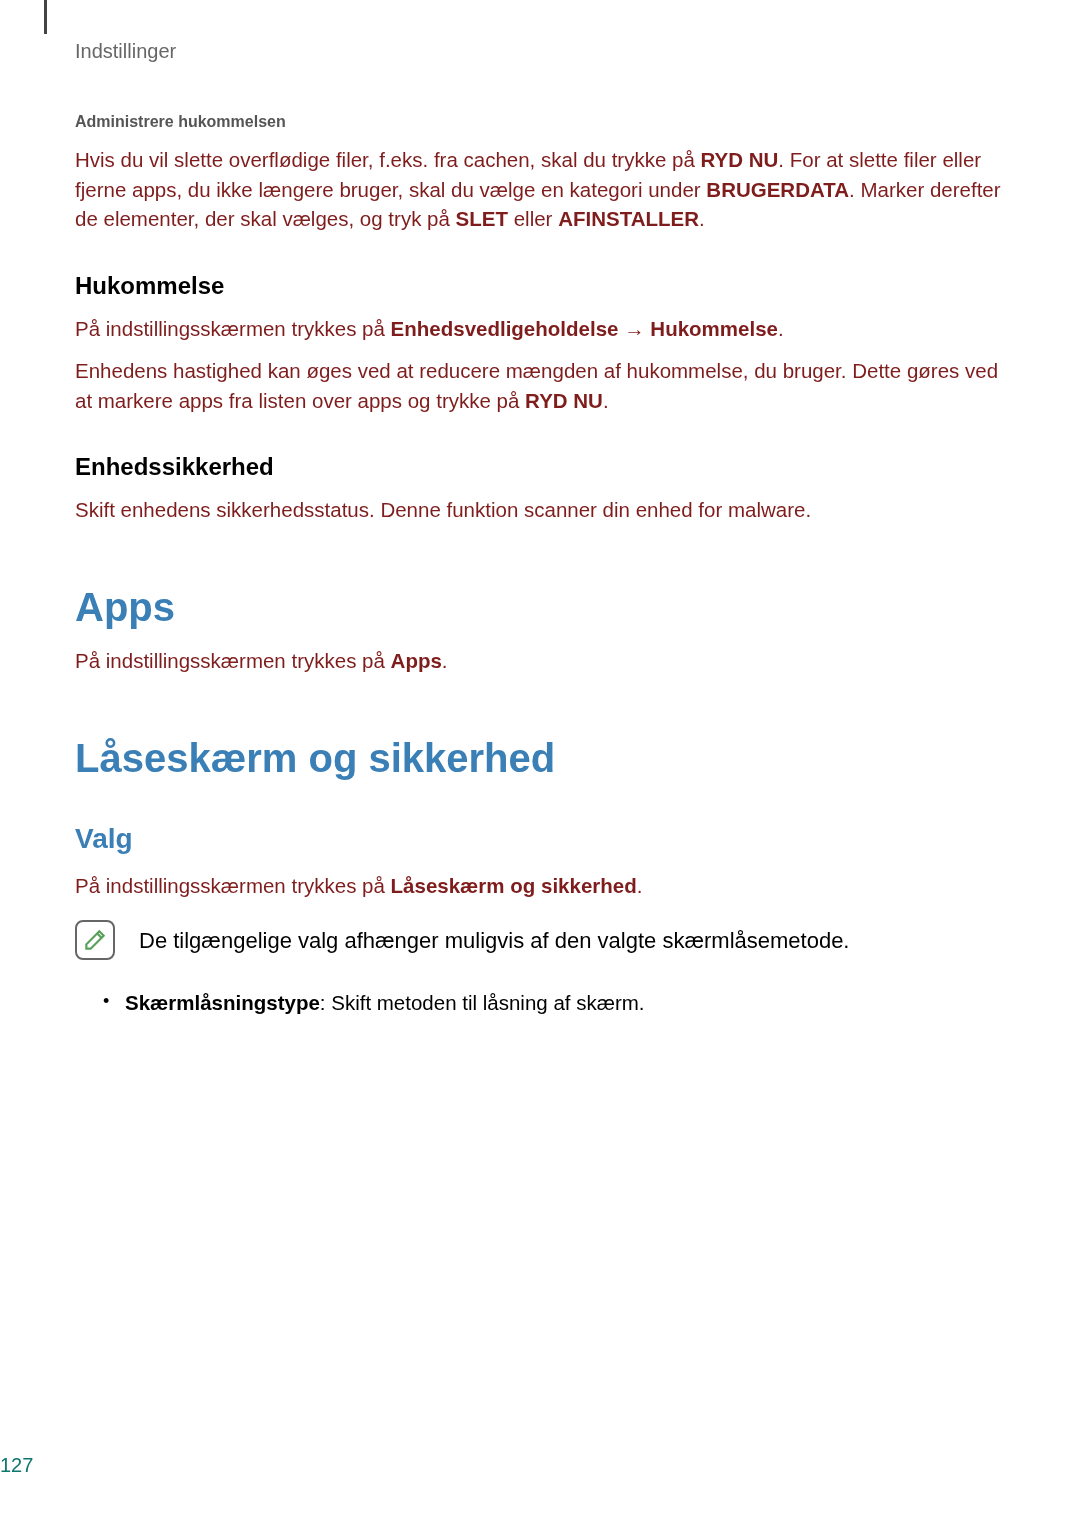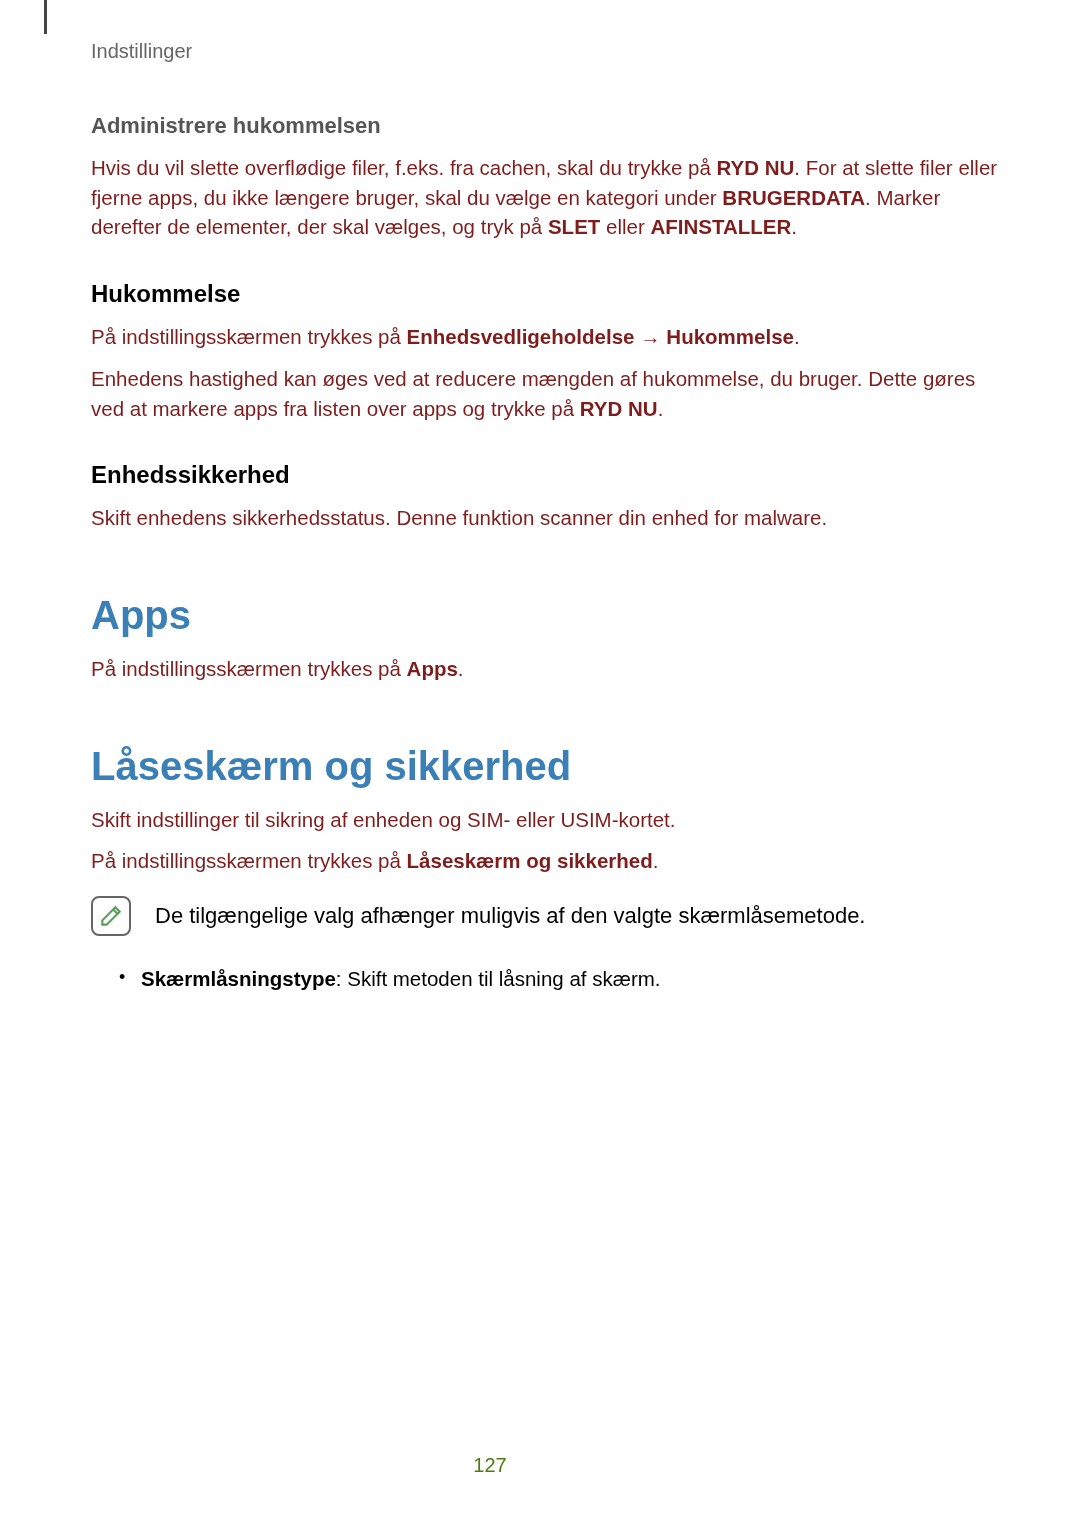--- a/index.html
+++ b/index.html
@@ -10,40 +10,39 @@
   body {
     width: 1080px;
     height: 1527px;
     background: #ffffff;
     font-family: Arial, Helvetica, sans-serif;
     color: #000000;
     position: relative;
   }
   .page {
     padding: 40px 75px 0 75px;
-    margin-left: 16px;
   }
   .header-marker {
     position: absolute;
     top: 0;
     left: 44px;
     width: 3px;
     height: 34px;
     background: #444;
   }
   .header-text {
     font-size: 20px;
     color: #666;
     margin-left: 0;
     margin-top: 0;
     margin-bottom: 50px;
     font-weight: 400;
   }
   .subsection-heading {
-    font-size: 22px;
+    font-size: 16px;
     font-weight: bold;
     color: #555;
     margin-bottom: 14px;
   }
   .body-text {
     font-size: 20.5px;
     color: #7f1d1d;
     line-height: 1.45;
     margin-bottom: 12px;
   }
@@ -121,23 +120,22 @@
     color: #000;
   }
   .link-text {
     color: #3a7fb5;
   }
   .page-number {
     position: absolute;
     bottom: 50px;
     left: 0;
     width: 980px;
-    text-align: center;
     font-size: 20px;
-    color: #4d7c0f;
+    color: #0f766e;
   }
 </style>
 </head>
 <body>
 
 <div class="header-marker"></div>
 
 <div class="page">
 
   <div class="header-text">Indstillinger</div>
@@ -157,21 +155,21 @@
 
   <div class="section-heading">Enhedssikkerhed</div>
   <p class="body-text">Skift enhedens sikkerhedsstatus. Denne funktion scanner din enhed for malware.</p>
 
   <div class="main-heading">Apps</div>
   <p class="body-text">
     <span>På indstillingsskærmen trykkes på </span><strong>Apps</strong><span>.</span>
   </p>
 
   <div class="main-heading">Låseskærm og sikkerhed</div>
-  <p class="body-text">Skift indstillinger til sikring af enheden og SIM- eller USIM-kortet.</p>
+  <div class="subheading-teal">Valg</div>
   <p class="body-text">
     <span>På indstillingsskærmen trykkes på </span><strong>Låseskærm og sikkerhed</strong><span>.</span>
   </p>
 
   <div class="note-block">
     <div class="note-icon">
       <svg viewBox="0 0 24 24" fill="none" stroke="#5aa05a" stroke-width="2">
         <path d="M4 16 L4 20 L8 20 L20 8 L16 4 Z"></path>
         <path d="M14 6 L18 10"></path>
       </svg>

